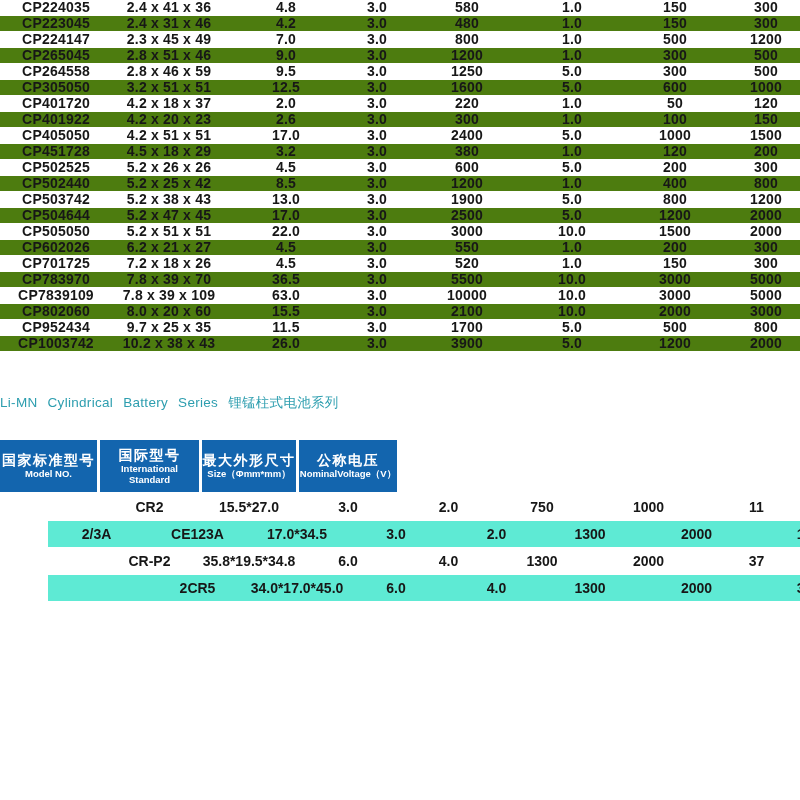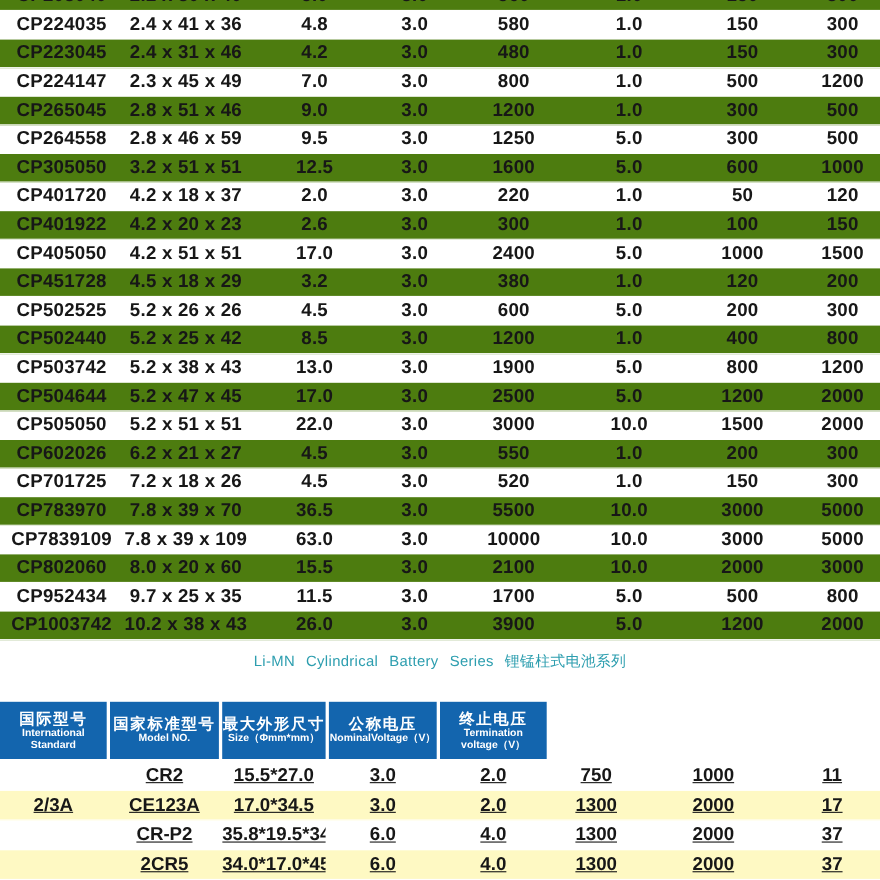--- a/index.html
+++ b/index.html
@@ -5,31 +5,31 @@
   html,body{margin:0;padding:0;}
   body{
     width:800px;height:800px;overflow:hidden;background:#ffffff;
     font-family:"Liberation Sans","DejaVu Sans",sans-serif;
   }
   
   .t1{width:800px;}
   .t1-row{
     display:grid;
     grid-template-columns:112px 114px 120px 62px 118px 92px 114px 68px;
-    height:26px;box-sizing:border-box;border-bottom:1.6px solid #ffffff;
+    height:16px;box-sizing:border-box;border-bottom:1.6px solid #ffffff;
     align-items:center;
-    font-weight:700;font-size:17px;color:#171717;letter-spacing:0.2px;
+    font-weight:700;font-size:14px;color:#171717;letter-spacing:0.2px;
   }
   .t1-row > div{text-align:center;overflow:hidden;white-space:nowrap;}
   .t1-row.alt{background:#4d7c0f;}
   .t1-row.partial{margin-top:-16.4px;}
   
   .title-band{
-    height:56.3px;display:flex;align-items:flex-end;justify-content:center;
-    padding-bottom:28px;box-sizing:border-box;
+    height:56.3px;display:flex;align-items:flex-end;justify-content:flex-start;
+    padding-bottom:28px;box-sizing:border-box;margin-top:32px;
   }
   .title-text{
     color:#2d9eaf;font-size:13.5px;font-weight:500;
     word-spacing:6px;letter-spacing:0.3px;white-space:nowrap;
   }
   
   .t2-head{
     display:grid;
     grid-template-columns:97px 99px 94px 98px 97px 84px 123px 87px;
     column-gap:3px;height:54px;padding-bottom:2px;box-sizing:border-box;
@@ -39,24 +39,24 @@
     display:flex;flex-direction:column;align-items:center;justify-content:center;
     text-align:center;overflow:hidden;
   }
   .hzh{font-size:14px;font-weight:700;letter-spacing:1.5px;line-height:1.25;white-space:nowrap;}
   .hen{font-size:9.5px;font-weight:700;line-height:1.12;white-space:nowrap;}
   .t2-row{
     display:grid;
     grid-template-columns:97px 99px 94px 98px 97px 84px 123px 87px;
     column-gap:3px;height:27px;box-sizing:border-box;border-bottom:1.6px solid #ffffff;
     align-items:center;
-    font-weight:700;font-size:17px;color:#171717;text-decoration:underline;
+    font-weight:700;font-size:14px;color:#171717;
   }
   .t2-row > div{text-align:center;overflow:hidden;white-space:nowrap;}
-  .t2-row.alt{background:#fef9c3;}
+  .t2-row.alt{background:#5eead4;margin-left:48px;}
 </style>
 </head>
 <body>
 
 <div class="t1">
   <div>
       <div class="t1-row alt partial">
         <div>CP203040</div>
         <div>2.2 x 30 x 40</div>
         <div>5.0</div>
@@ -289,40 +289,35 @@
     </div>
 </div>
 
 <div class="title-band">
   <span class="title-text">Li-MN Cylindrical Battery Series 锂锰柱式电池系列</span>
 </div>
 
 <div>
   <div class="t2-head">
       <div class="hcell">
+        <div class="hzh">国家标准型号</div>
+        <div class="hen">Model NO.</div>
+      </div>
+      <div class="hcell">
         <div class="hzh">国际型号</div>
         <div class="hen">International</div>
         <div class="hen">Standard</div>
       </div>
       <div class="hcell">
-        <div class="hzh">国家标准型号</div>
-        <div class="hen">Model NO.</div>
-      </div>
-      <div class="hcell">
         <div class="hzh">最大外形尺寸</div>
         <div class="hen">Size（Φmm*mm）</div>
       </div>
       <div class="hcell">
         <div class="hzh">公称电压</div>
         <div class="hen">NominalVoltage（V）</div>
-      </div>
-      <div class="hcell">
-        <div class="hzh">终止电压</div>
-        <div class="hen">Termination</div>
-        <div class="hen">voltage（V）</div>
       </div>
     </div>
   <div>
       <div class="t2-row">
         <div></div>
         <div>CR2</div>
         <div>15.5*27.0</div>
         <div>3.0</div>
         <div>2.0</div>
         <div>750</div>

